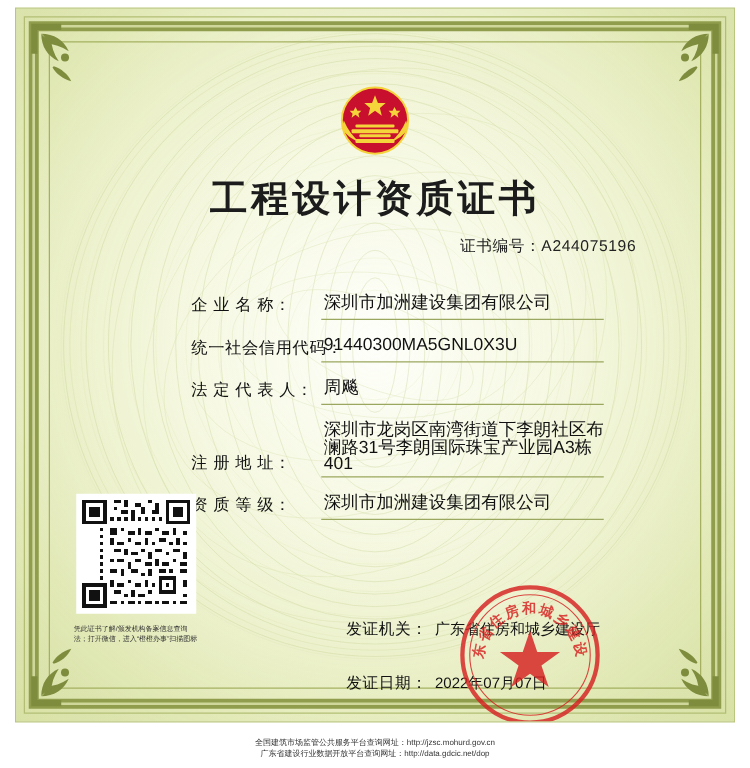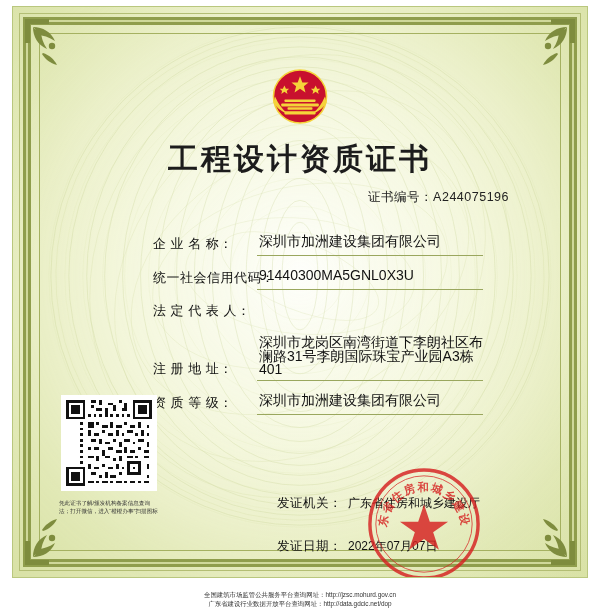--- a/index.html
+++ b/index.html
@@ -348,20 +348,21 @@
       <div class="field-row">
         <div class="field-label">企 业 名 称：</div>
         <div class="field-value single">深圳市加洲建设集团有限公司</div>
       </div>
       <div class="field-row">
         <div class="field-label">统一社会信用代码：</div>
         <div class="field-value single">91440300MA5GNL0X3U</div>
       </div>
       <div class="field-row">
         <div class="field-label">法 定 代 表 人：</div>
+        <div class="field-value single">周飚</div>
       </div>
       <div class="field-row">
         <div class="field-label">注 册 地 址：</div>
         <div class="field-value">深圳市龙岗区南湾街道下李朗社区布澜路31号李朗国际珠宝产业园A3栋401</div>
       </div>
       <div class="field-row">
         <div class="field-label">资 质 等 级：</div>
         <div class="field-value single">深圳市加洲建设集团有限公司</div>
       </div>
     </div>

